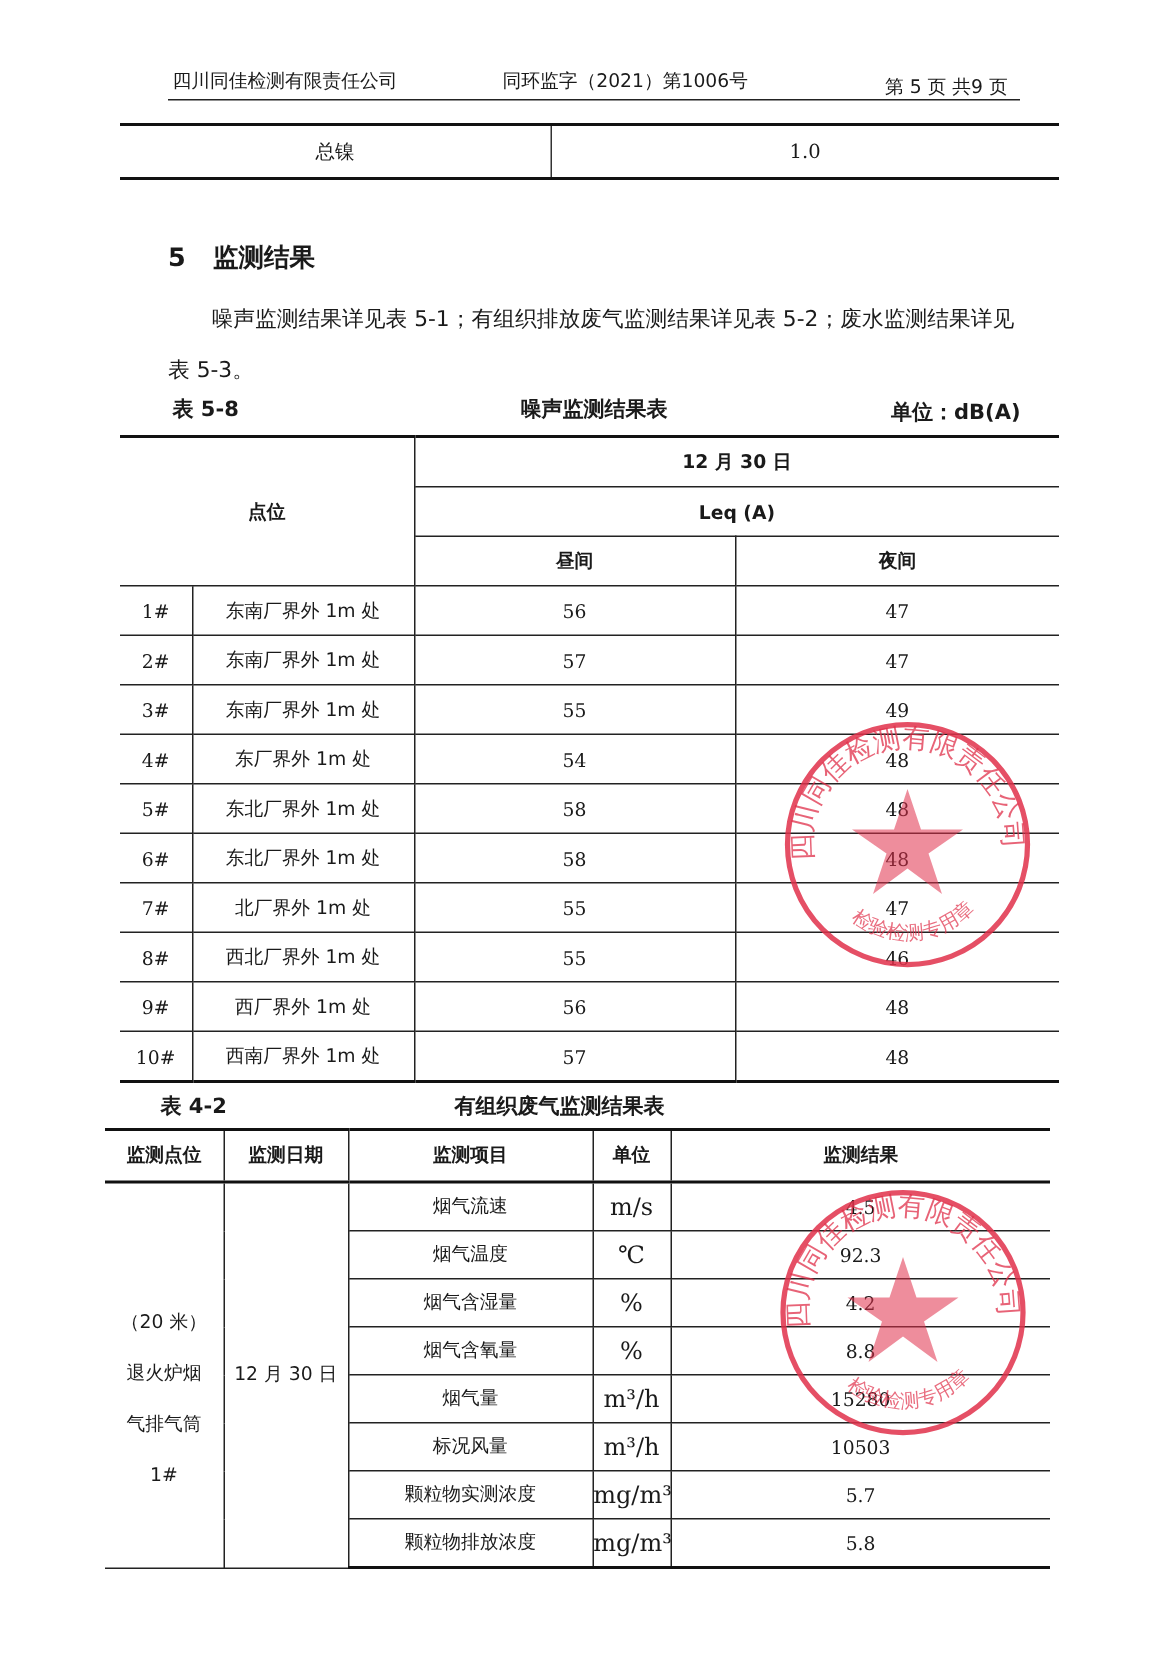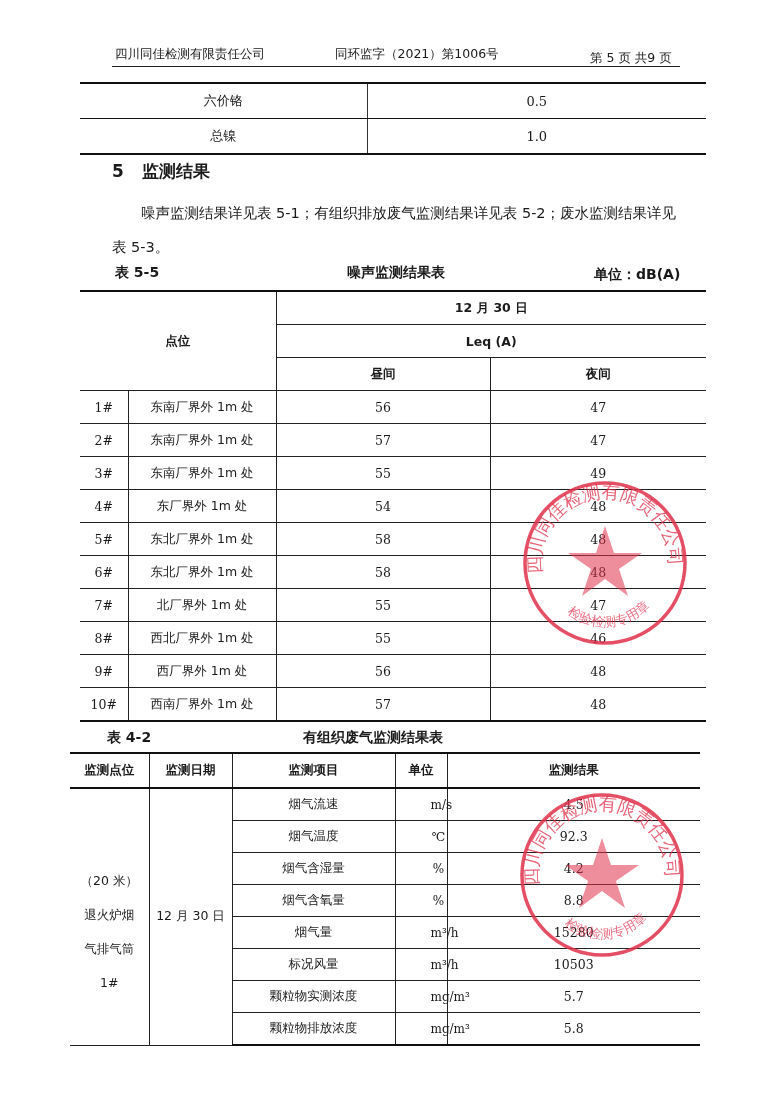--- a/index.html
+++ b/index.html
@@ -31,54 +31,50 @@
   .t1 .loc { font-family: "DejaVu Sans", sans-serif; font-size: 12.5px; text-align: center; }
   .t2 { left: 70px; top: 752px; width: 630px; font-size: 12.5px; }
   .t2 td { border: 1px solid #222; height: 31px; }
   .t2 tr td:first-child { border-left: none; }
   .t2 tr td:last-child { border-right: none; }
   .t2 tr:first-child td { border-top: 2.5px solid #111; border-bottom: 2px solid #111; height: 33px; }
   .t2 tr:last-child td { border-bottom: 2.5px solid #111; }
   .t2 .hb { font-family: "DejaVu Sans", sans-serif; font-weight: bold; }
   .t2 .item { font-family: "DejaVu Sans", sans-serif; }
   .t2 .site { font-family: "DejaVu Sans", sans-serif; line-height: 34px; }
-  .t2 .unit { font-size: 12px; padding-left: 35px; }
+  .t2 .unit { font-size: 16px; }
   .stamp { pointer-events: none; }
 </style>
 </head>
 <body>
 
 <div class="abs hdr" style="left:115px;">四川同佳检测有限责任公司</div>
 <div class="abs hdr" style="left:335px;">同环监字（2021）第1006号</div>
 <div class="abs hdr" style="left:590px; top:50px;">第 5 页 共9 页</div>
 <div class="abs hdr-line"></div>
 
 <table class="t0">
   <colgroup>
       <col style="width:287px">
       <col>
     </colgroup>
   <tbody>
-      <tr>
-    <td>六价铬</td>
-    <td>0.5</td>
-  </tr>
   <tr>
     <td>总镍</td>
     <td>1.0</td>
   </tr>
 </tbody>
   </table>
 
 <div class="abs sec">
   <span class="num">5</span><span>监测结果</span>
 </div>
 <div class="abs para">噪声监测结果详见表 5-1；有组织排放废气监测结果详见表 5-2；废水监测结果详见表 5-3。</div>
 
-<div class="abs cap" style="left:115px; top:264px;">表 5-5</div>
+<div class="abs cap" style="left:115px; top:264px;">表 5-8</div>
 <div class="abs cap" style="left:347px; top:264px;">噪声监测结果表</div>
 <div class="abs cap" style="left:594px; top:266px;">单位：dB(A)</div>
 
 <table class="t1">
   <colgroup>
       <col style="width:48px">
       <col style="width:148px">
       <col style="width:214px">
       <col>
     </colgroup>

